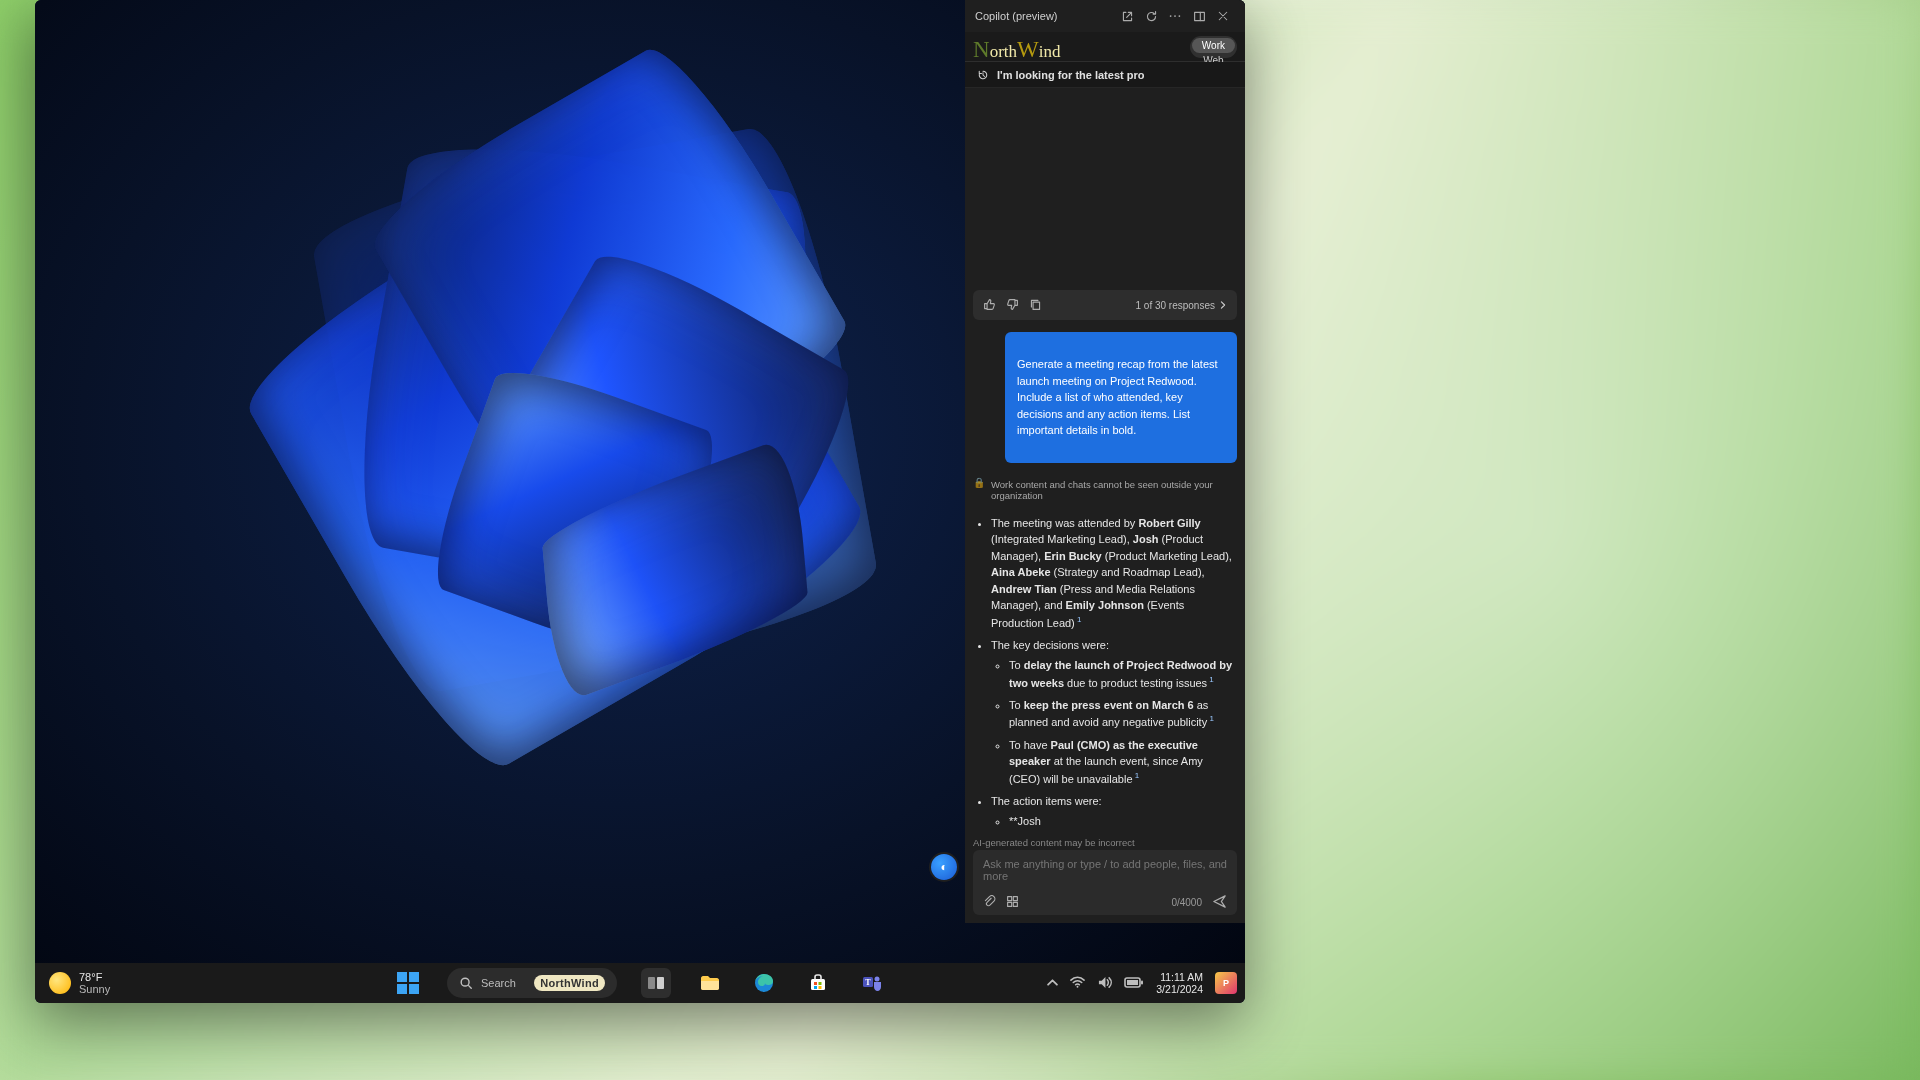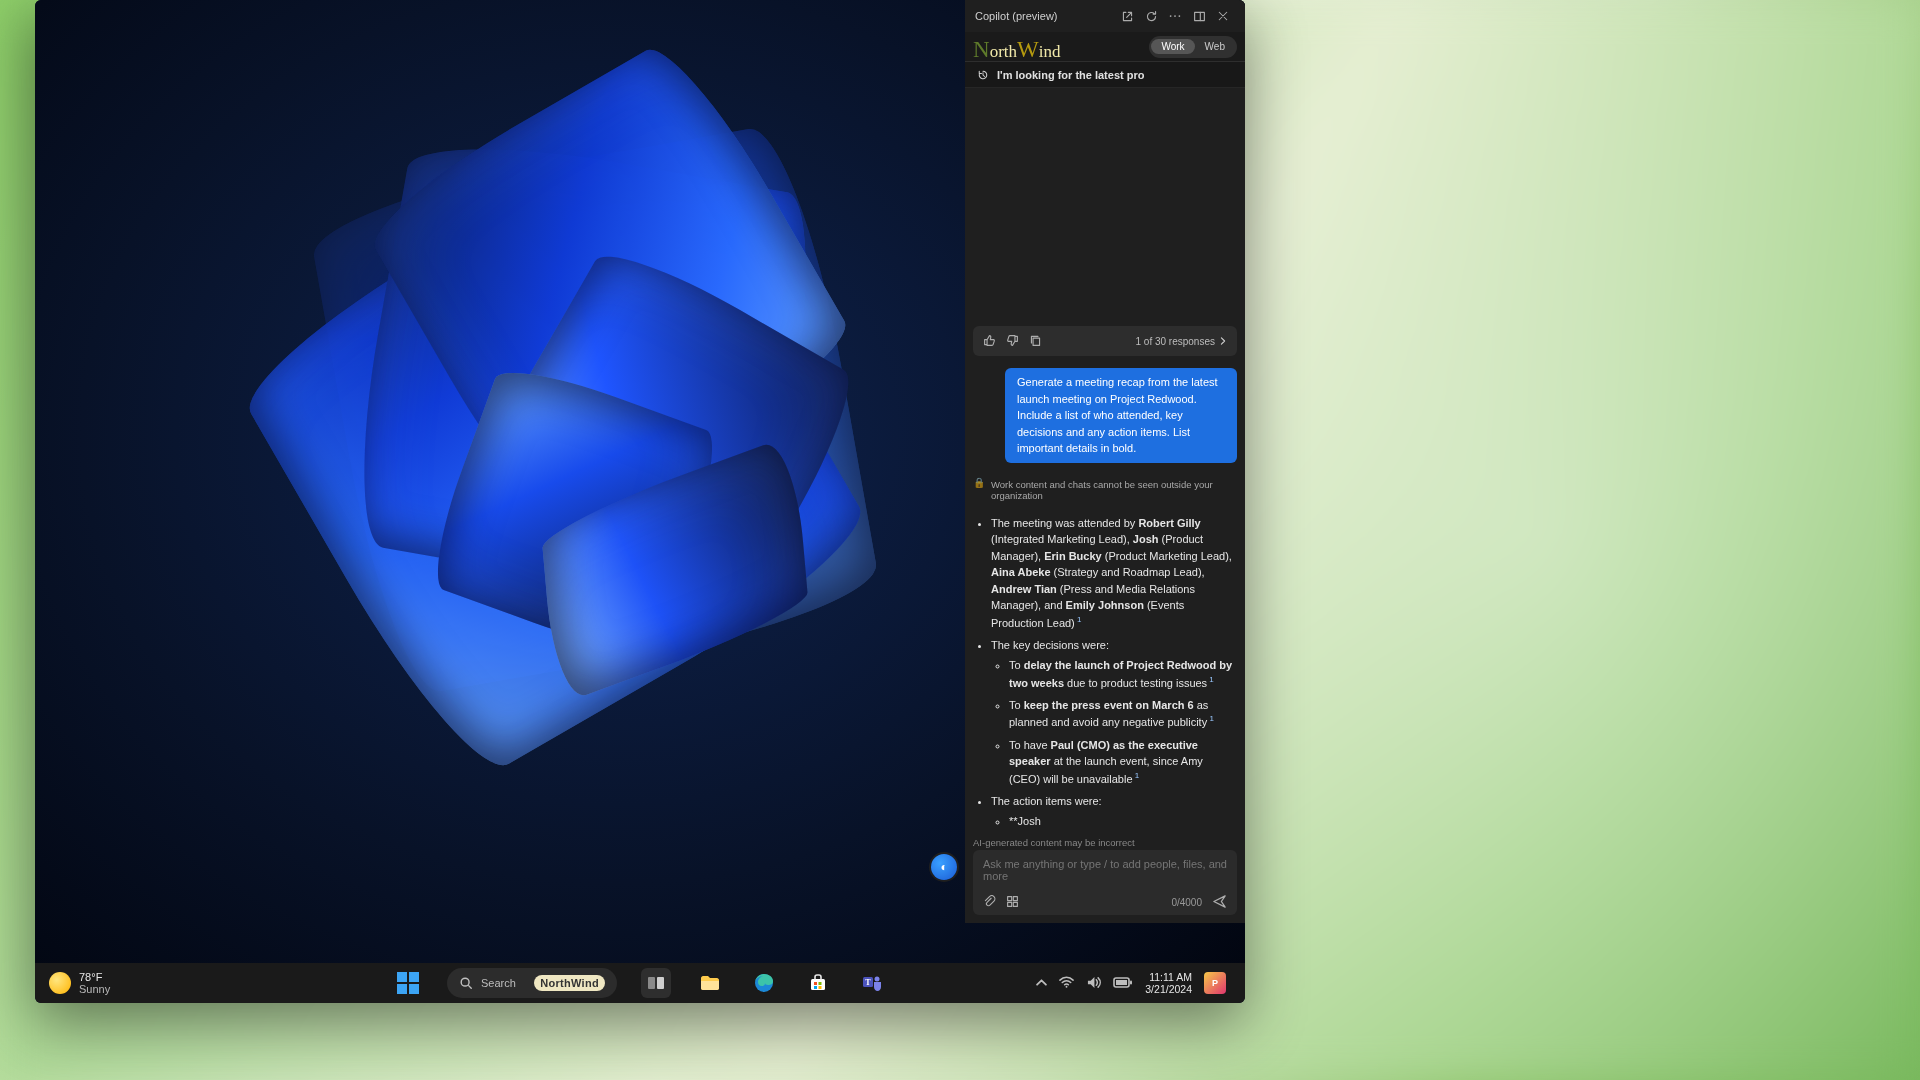--- a/index.html
+++ b/index.html
@@ -64,36 +64,36 @@
   }
   .cp-header {
     height: 30px; padding: 0 8px; display: flex; align-items: center; gap: 8px;
     border-bottom: 1px solid #2e2e2e; background:#1a1a1a;
   }
   .brand { height:20px; display:flex; align-items:baseline; font-weight:400; font-size:17px; color:#f1e9a9; font-family:"Segoe UI",serif; letter-spacing:0;}
   .brand .n { font-size:23px; color:#5e7a2a; font-weight:400; }
   .brand .w { font-size:23px; color:#b59a0f; font-weight:400; }
   .toggle-pill {
     margin-left:auto; display:flex; background:#303030; border-radius:12px; height:22px; font-size:10px;
-    align-items:center; padding:2px;
+    align-items:center; padding:2px;flex-direction:column;
   }
   .toggle-pill span { padding: 2px 10px; border-radius:10px; cursor:pointer; color:#ccc;}
   .toggle-pill .active { background:#565656; color:#fff; }
   .cp-history-row {
     height:26px; display:flex; align-items:center; gap:8px; padding:0 12px; background:#181818; font-size:11px; color:#e0e0e0;
     border-bottom:1px solid #262626;
   }
   .cp-body { flex:1; overflow:hidden; padding:6px 8px 0 8px; display:flex; flex-direction:column; gap:6px;justify-content:flex-end;}
   .feedback-row {
     background:#2d2d2d; border-radius:6px; height:30px; display:flex; align-items:center; padding:0 10px; gap:10px;
     font-size:10px; color:#bdbdbd;
   }
   .feedback-row .right { margin-left:auto; display:flex; align-items:center; gap:4px; }
   .user-bubble {
-    background:#1e6fe0; color:#fff; border-radius:6px; padding:6px 12px; margin:6px 0 4px auto; width:232px;
+    background:#1e6fe0; color:#fff; border-radius:6px; padding:24px 12px; margin:6px 0 4px auto; width:232px;
     font-size:11px; line-height:1.5;
   }
   .privacy-note { font-size:9.5px; color:#a9a9a9; padding:6px 4px 4px 18px; position:relative; }
   .privacy-note::before{content:"🔒"; position:absolute; left:0; top:4px; font-size:10px; opacity:.6;}
   .resp-text { font-size:11px; line-height:1.5; color:#e6e6e6; }
   .resp-text ul { padding-left:18px; margin:4px 0;}
   .resp-text ul li { margin-bottom:6px; }
   .resp-text ul ul { list-style: circle; margin:4px 0 6px 0;}
   .resp-text b { font-weight:600; }
   .sup { font-size:8px; vertical-align: super; color:#9ac8ff; }
@@ -123,21 +123,21 @@
   .weather{display:flex; align-items:center; gap:8px; padding-left:14px;}
   .sun{width:22px;height:22px;border-radius:50%;background:radial-gradient(circle at 35% 35%,#ffe680,#ffb300);} 
   .center-tray{position:absolute; left:50%; transform:translateX(-50%); display:flex; gap:24px;}
   .win-logo{width:22px;height:22px;display:grid;grid-template-columns:1fr 1fr;grid-template-rows:1fr 1fr;gap:2px;}
   .win-logo span{background:#3ca4f4;}
   .searchbox{display:flex;align-items:center;gap:8px;background:#2c2c2c;height:30px;border-radius:16px;padding:0 12px;width:170px;}
   .searchbox .mag{opacity:.8;}
   .search-badge{background:#efe7c2;color:#333;border-radius:12px;font-size:11px;padding:2px 6px;margin-left:auto;font-weight:600;letter-spacing:.3px;}
   .tb-icon{width:30px;height:30px;border-radius:6px;display:flex;align-items:center;justify-content:center;cursor:pointer;}
   .tb-icon.task{background:#2e2e2e;}
-  .sys-tray{margin-left:auto;display:flex;align-items:center;gap:12px;padding-right:19px;}
+  .sys-tray{margin-left:auto;display:flex;align-items:center;gap:12px;padding-right:8px;}
   .clock{line-height:1.15;text-align:right;font-size:10.5px;}
   .pn-badge{width:22px;height:22px;border-radius:4px;background:linear-gradient(135deg,#f7c948,#e0356f);display:flex;align-items:center;justify-content:center;font-size:9px;font-weight:700;color:#fff;}
 
   
   .stroke{stroke:#cfcfcf;stroke-width:1.4;fill:none;stroke-linecap:round;stroke-linejoin:round;}
   .stroke2{stroke:#e6e6e6;stroke-width:1.6;fill:none;stroke-linecap:round;stroke-linejoin:round;}
 </style>
 </head>
 <body>
 <div class="blur-bg"></div>

